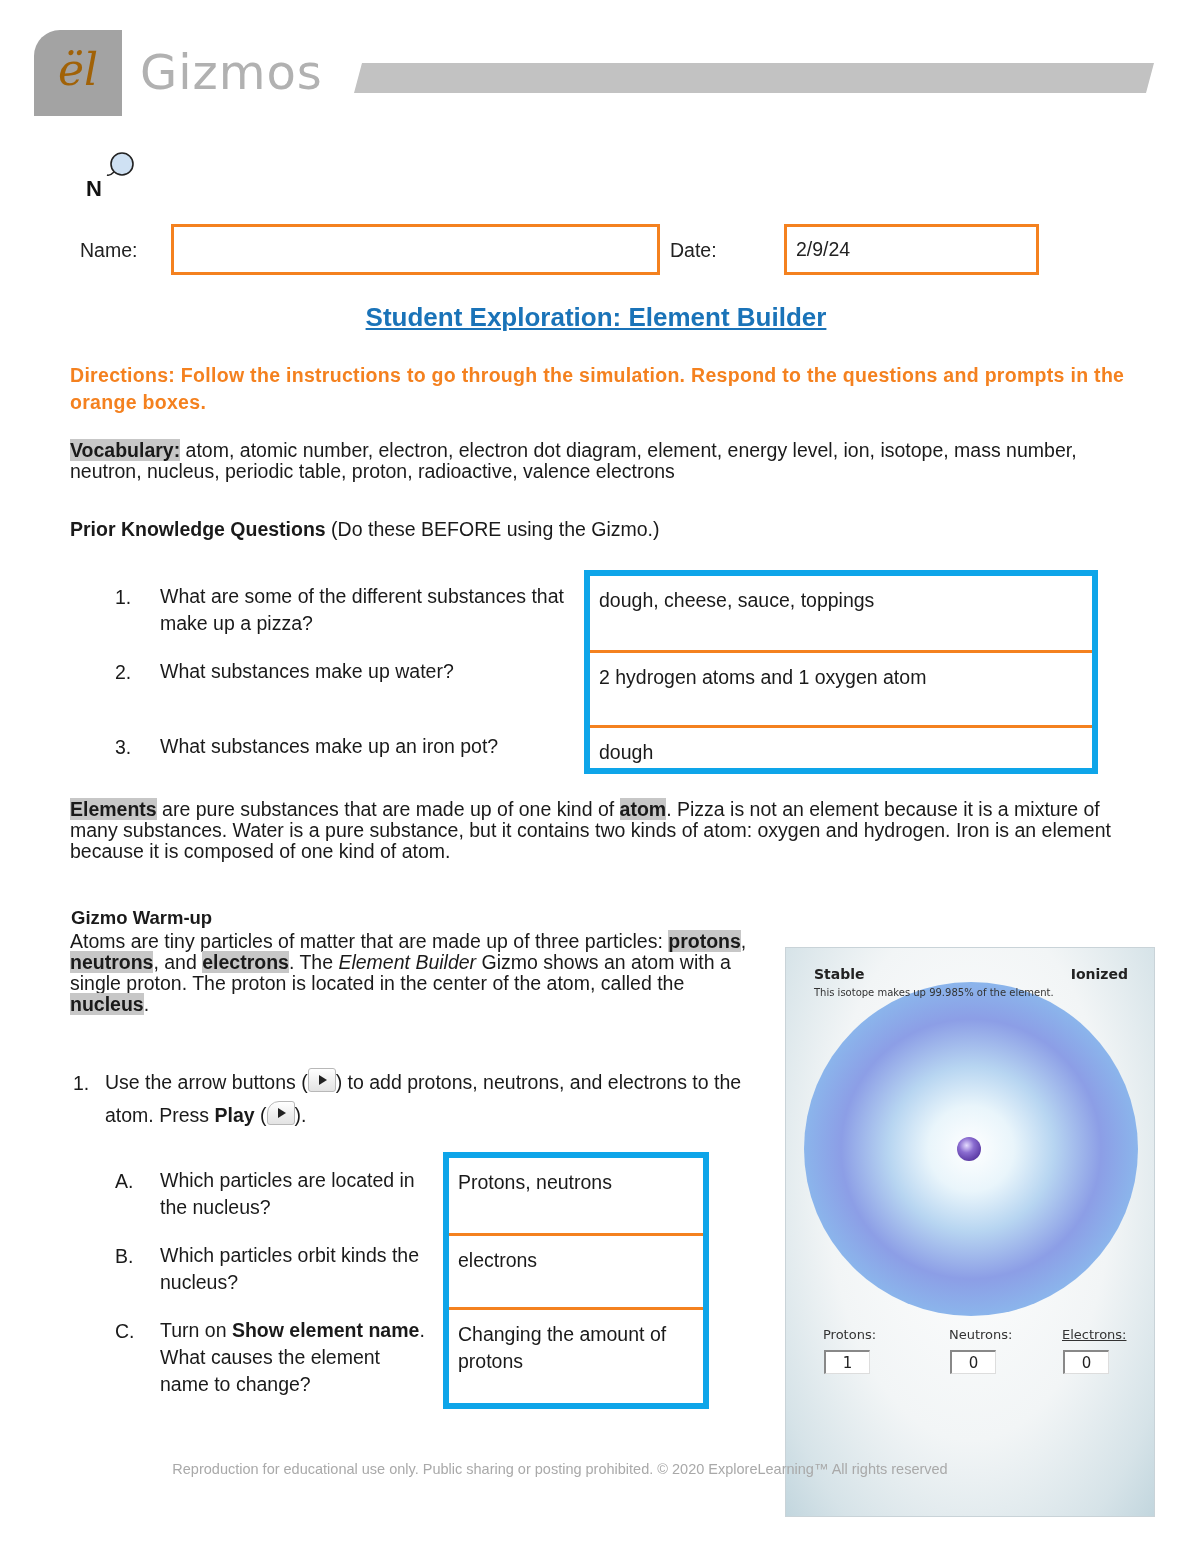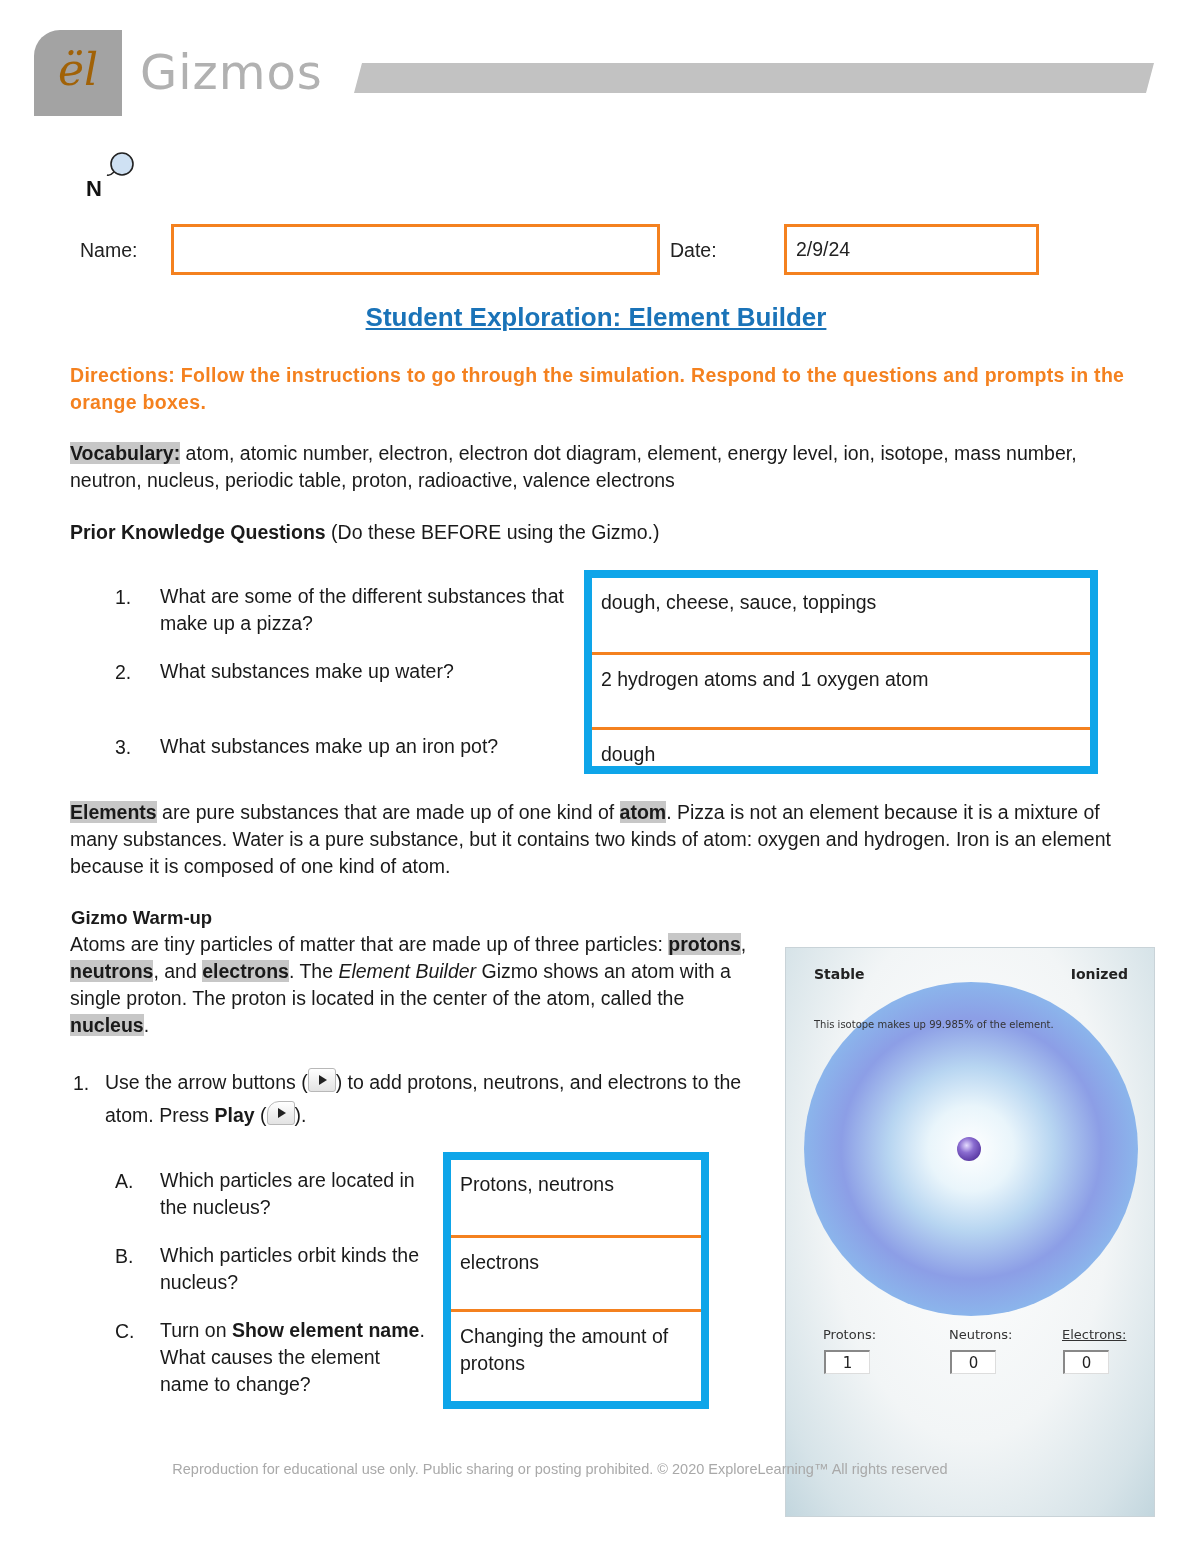--- a/index.html
+++ b/index.html
@@ -23,39 +23,39 @@
   .lbl { font-size: 19.5px; color: #222; }
   .box { border: 3px solid #f4811f; box-sizing: border-box; background: #fff; }
   .box-text { padding: 11px 0 0 9px; font-size: 19.5px; color: #222; }
 
   .title { left: 0; width: 1192px; top: 302px; text-align: center; font-size: 26px; font-weight: bold;
            color: #1a73b8; text-decoration: underline; }
 
   .directions { left: 70px; top: 362px; width: 1060px; color: #f4811f; font-weight: bold;
                 font-size: 19.5px; line-height: 27px; letter-spacing: 0.3px; }
 
-  .para { left: 70px; width: 1060px; line-height: 27px; font-size: 19.5px; }
+  .para { left: 70px; width: 1060px; line-height: 21px; font-size: 19.5px; }
   .hl { background: #c7c7c7; font-weight: bold; }
   .b { font-weight: bold; }
   .i { font-style: italic; }
 
   
   .q-num { font-size: 19.5px; }
   .q-text { font-size: 19.5px; line-height: 27px; }
-  .ans-col { border: 8px solid #0ea5e9; box-sizing: border-box; }
+  .ans-col { border: 6px solid #0ea5e9; box-sizing: border-box; }
   .ans-cell { border-bottom: 3px solid #f4811f; box-sizing: border-box; padding: 11px 0 0 9px; font-size: 19.5px; line-height: 27px; }
   .ans-cell:last-child { border-bottom: none; }
 
   
   .gizmo { left: 785px; top: 947px; width: 370px; height: 570px; border: 1px solid #c9d3d8; box-sizing: border-box;
            background: radial-gradient(ellipse at 50% 40%, #ffffff 0%, #f2f5f6 55%, #d6e3e8 85%, #c2d6de 100%);
            overflow: hidden; padding-left: 22px; }
   .g-stable { left: 28px; top: 18px; font-size: 14px; font-weight: bold; color: #222; font-family: "DejaVu Sans", sans-serif; }
   .g-ionized { right: 26px; top: 18px; font-size: 14px; font-weight: bold; color: #222; font-family: "DejaVu Sans", sans-serif; }
-  .g-sub { left: 28px; top: 39px; font-size: 10px; color: #333; font-family: "DejaVu Sans", sans-serif; z-index: 2; margin-top: 32px; }
+  .g-sub { left: 28px; top: 39px; font-size: 10px; color: #333; font-family: "DejaVu Sans", sans-serif; z-index: 2; }
   .orbit { left: 18px; top: 34px; width: 334px; height: 334px; border-radius: 50%;
            background: radial-gradient(circle, #ffffff 0%, #e9f5fb 18%, #b7d5f1 35%, #8c9ee6 55%, #8bb7ec 72%, #8fe0f0 90%, #93e6f0 100%); }
   .nucleus { left: 171px; top: 189px; width: 24px; height: 24px; border-radius: 50%;
              background: radial-gradient(circle at 40% 35%, #e5dcff 0%, #8a6cd0 35%, #5b3aa4 75%, #3f2780 100%); }
   .g-lbl { top: 379px; font-size: 13px; color: #333; font-family: "DejaVu Sans", sans-serif; }
   .g-field { top: 402px; width: 46px; height: 24px; background: #fff; border-top: 2px solid #888; border-left: 2px solid #888;
              border-right: 1px solid #ddd; border-bottom: 1px solid #ddd; box-sizing: border-box; text-align: center;
              font-size: 15px; line-height: 22px; font-family: "DejaVu Sans", sans-serif; color: #222; }
 
   .inline-btn { display: inline-block; width: 28px; height: 24px; vertical-align: -3px;

